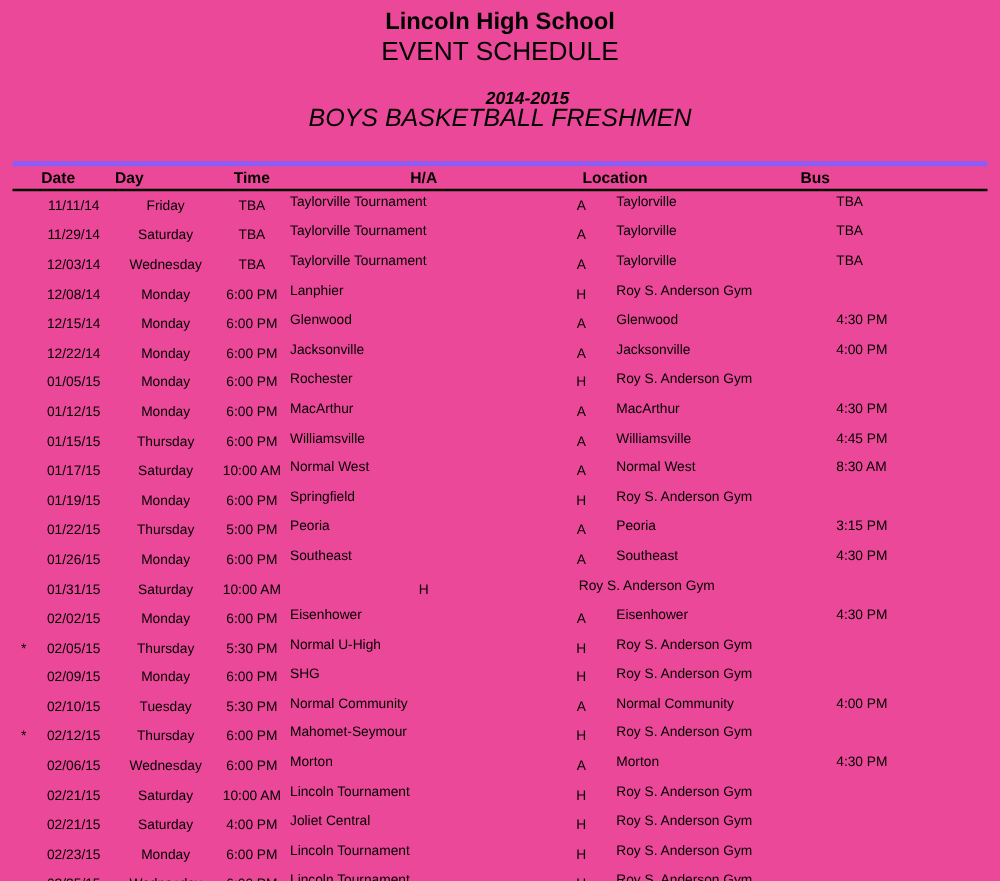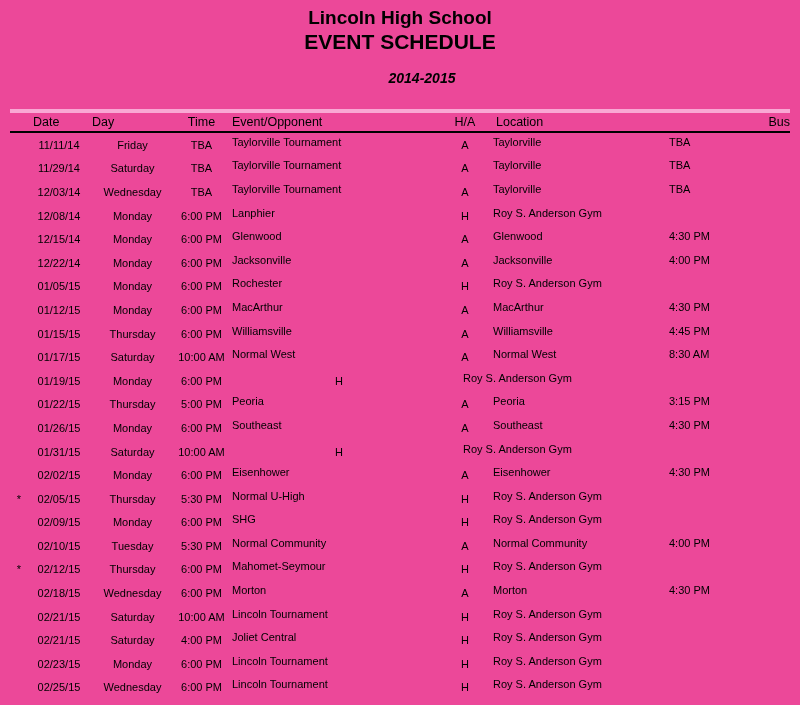--- a/index.html
+++ b/index.html
@@ -23,21 +23,21 @@
     width: 100%;
     text-align: center;
   }
   .school {
     font-size: 19px;
     font-weight: bold;
     line-height: 24px;
   }
   .event-title {
     font-size: 21px;
-    font-weight: bold;
+    font-weight: normal;
     line-height: 24px;
   }
   .season {
     margin-top: 17px;
     font-size: 14px;
     font-weight: bold;
     font-style: italic;
     line-height: 14px;
     margin-left: 44px;
   }
@@ -53,24 +53,25 @@
     left: 10px;
     width: 780px;
   }
   .grid-row {
     display: grid;
     grid-template-columns: 18px 62px 85px 53px 222px 30px 184px 1fr;
     align-items: center;
   }
   .thead {
     height: 24px;
-    border-top: 4px solid #f9a8d4;
+    border-top: 4px solid #8b5cf6;
     border-bottom: 2px solid #000000;
     font-size: 12.5px;
-    font-weight: normal;
+    font-weight: bold;
+    margin-top: 20px;
   }
   .tbody .grid-row {
     height: 23.6px;
     font-size: 11px;
   }
   .cell { white-space: nowrap; overflow: visible; }
   .c-center { text-align: center; }
   .c-left { text-align: left; }
   .pad4  { padding-left: 4px; }
   .pad5  { padding-left: 5px; }
@@ -83,30 +84,30 @@
 </style>
 </head>
 <body>
 
 <div class="page">
 
   <div class="titles">
     <div class="school">Lincoln High School</div>
     <div class="event-title">EVENT SCHEDULE</div>
     <div class="season">2014-2015</div>
+    <div class="team">BOYS BASKETBALL FRESHMEN</div>
   </div>
 
   <div class="table">
 
     <div class="grid-row thead">
       <div class="cell"></div>
       <div class="cell c-left pad5">Date</div>
       <div class="cell c-left pad2">Day</div>
       <div class="cell c-center">Time</div>
-      <div class="cell c-left pad4">Event/Opponent</div>
       <div class="cell c-center">H/A</div>
       <div class="cell c-left pad16">Location</div>
       <div class="cell c-left pad6">Bus</div>
     </div>
 
     <div class="tbody">
         <div class="grid-row">
     <div class="cell c-center"></div>
     <div class="cell c-center">11/11/14</div>
     <div class="cell c-center">Friday</div>
@@ -204,20 +205,21 @@
     <div class="cell c-left pad4 hi">Normal West</div>
     <div class="cell c-center">A</div>
     <div class="cell c-left pad13 hi">Normal West</div>
     <div class="cell c-left pad5 hi">8:30 AM</div>
   </div>
         <div class="grid-row">
     <div class="cell c-center"></div>
     <div class="cell c-center">01/19/15</div>
     <div class="cell c-center">Monday</div>
     <div class="cell c-center">6:00 PM</div>
+    <div class="cell c-left pad4 hi">Springfield</div>
     <div class="cell c-center">H</div>
     <div class="cell c-left pad13 hi">Roy S. Anderson Gym</div>
     <div class="cell c-left pad5 hi"></div>
   </div>
         <div class="grid-row">
     <div class="cell c-center"></div>
     <div class="cell c-center">01/22/15</div>
     <div class="cell c-center">Thursday</div>
     <div class="cell c-center">5:00 PM</div>
     <div class="cell c-left pad4 hi">Peoria</div>
@@ -289,21 +291,21 @@
     <div class="cell c-center">02/12/15</div>
     <div class="cell c-center">Thursday</div>
     <div class="cell c-center">6:00 PM</div>
     <div class="cell c-left pad4 hi">Mahomet-Seymour</div>
     <div class="cell c-center">H</div>
     <div class="cell c-left pad13 hi">Roy S. Anderson Gym</div>
     <div class="cell c-left pad5 hi"></div>
   </div>
         <div class="grid-row">
     <div class="cell c-center"></div>
-    <div class="cell c-center">02/18/15</div>
+    <div class="cell c-center">02/06/15</div>
     <div class="cell c-center">Wednesday</div>
     <div class="cell c-center">6:00 PM</div>
     <div class="cell c-left pad4 hi">Morton</div>
     <div class="cell c-center">A</div>
     <div class="cell c-left pad13 hi">Morton</div>
     <div class="cell c-left pad5 hi">4:30 PM</div>
   </div>
         <div class="grid-row">
     <div class="cell c-center"></div>
     <div class="cell c-center">02/21/15</div>

